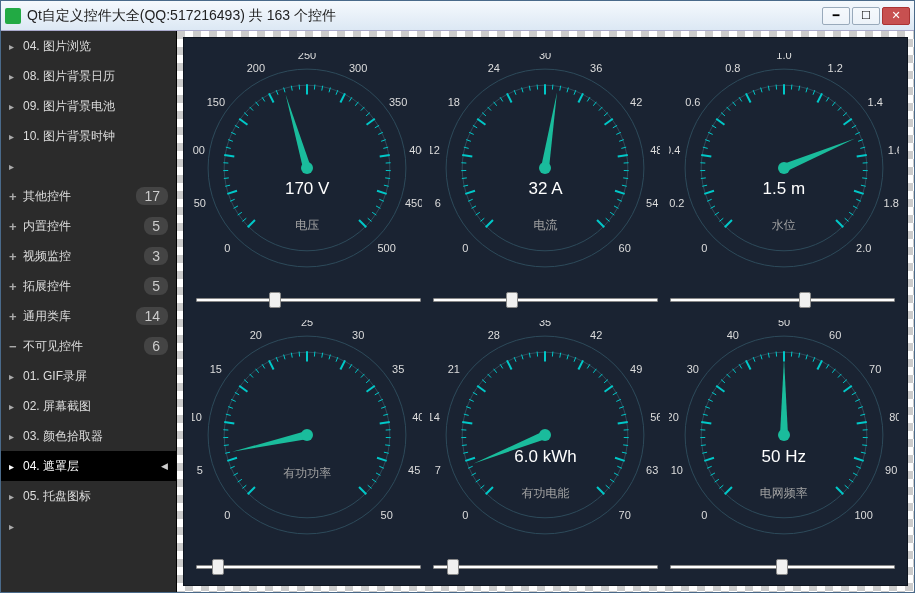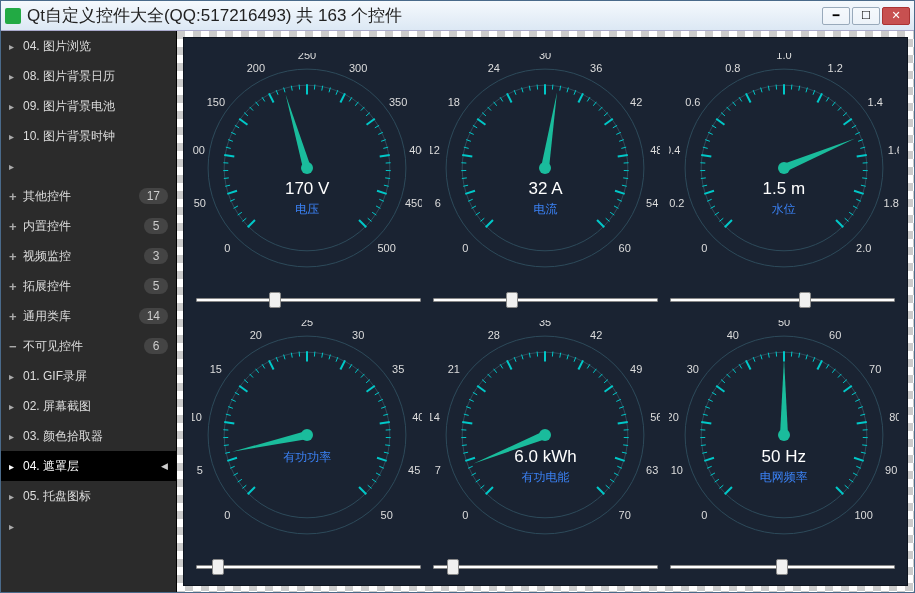--- a/index.html
+++ b/index.html
@@ -1,47 +1,47 @@
 <!DOCTYPE html>
 <html><head>
 <meta charset="utf-8">
 <style>
 * { margin: 0; padding: 0; box-sizing: border-box; }
 body { font-family: "Microsoft YaHei", Arial, sans-serif; background: #fff; width: 915px; height: 593px; overflow: hidden; }
 .window { width: 915px; height: 593px; border: 1px solid #4a6a8a; background: #fff; display: flex; flex-direction: column; }
 .titlebar { height: 30px; background: linear-gradient(to bottom, #f5f9fd, #dce8f4); border-bottom: 1px solid #aac; display: flex; align-items: center; padding: 0 4px; }
 .titlebar .icon { width: 16px; height: 16px; background: #2a4; border-radius: 2px; margin-right: 6px; }
-.titlebar .title { flex: 1; font-size: 17px; color: #222; }
+.titlebar .title { flex: 1; font-size: 14px; color: #222; }
 .titlebar .btns { display: flex; gap: 2px; }
 .winbtn { width: 28px; height: 18px; font-size: 11px; display: flex; align-items: center; justify-content: center; border-radius: 2px; cursor: pointer; background: rgba(255,255,255,0.4); border: 1px solid #9ab; }
 .winbtn.close { background: #c75050; border-color: #a33; color: #fff; }
 .body { flex: 1; display: flex; overflow: hidden; }
 .sidebar { width: 176px; background: #2b2b2b; overflow-y: auto; border-right: 1px solid #000; }
 .sb-item { display: flex; align-items: center; height: 30px; padding: 0 8px; color: #ddd; font-size: 12px; cursor: pointer; }
 .sb-item .chev { width: 14px; font-size: 10px; color: #aaa; }
 .sb-item.header .chev { font-size: 13px; font-weight: bold; }
 .sb-item .lbl { flex: 1; white-space: nowrap; overflow: hidden; }
-.sb-item .badge { background: #444; color: #ccc; font-size: 12px; padding: 1px 8px; border-radius: 8px; min-width: 24px; text-align: center; }
+.sb-item .badge { background: #444; color: #ccc; font-size: 14px; padding: 1px 8px; border-radius: 8px; min-width: 24px; text-align: right; }
 .sb-item.selected { background: #000; color: #fff; }
 .sb-item.selected .chev { color: #fff; }
 .sb-item.sel-arrow::after { content: "◀"; margin-left: 4px; color: #ccc; font-size: 9px; }
 
 .main { flex: 1; background: repeating-conic-gradient(#fff 0% 25%, #ccc 0% 50%) 0 0/16px 16px; display: flex; flex-direction: column; padding: 6px 6px 6px 6px; gap: 2px; }
 .panel { background: #1a2332; flex: 1; border: 1px solid #0d141f; display: grid; grid-template-columns: repeat(3, 1fr); grid-template-rows: 1fr auto 1fr auto; gap: 0; padding: 4px 4px 8px 4px; }
 .gauge-cell { position: relative; display: flex; align-items: center; justify-content: center; }
 .slider-row { grid-column: span 3; display: grid; grid-template-columns: repeat(3, 1fr); padding: 4px 8px 8px 8px; gap: 12px; }
 .slider { position: relative; }
 .slider .track { height: 4px; background: #fff; border-radius: 1px; border: 1px solid #888; }
 .slider .thumb { position: absolute; top: -6px; width: 12px; height: 16px; background: #f0f0f0; border: 1px solid #888; border-radius: 2px; }
 
 .gauge { position: relative; width: 230px; height: 230px; }
 .gauge svg { width: 100%; height: 100%; }
 .center-txt { position: absolute; width: 100%; top: 55%; text-align: center; color: #fff; }
 .center-txt .val { font-size: 17px; font-weight: 500; }
-.center-txt .lbl { font-size: 12px; color: #3b82f6; margin-top: 2px; }
+.center-txt .lbl { font-size: 12px; color: #a3a3a3; margin-top: 18px; }
 </style>
 </head>
 <body>
 
 <div class="window">
   <div class="titlebar">
     <div class="icon"></div>
     <div class="title">Qt自定义控件大全(QQ:517216493) 共 163 个控件</div>
     <div class="btns">
       <div class="winbtn">━</div>

